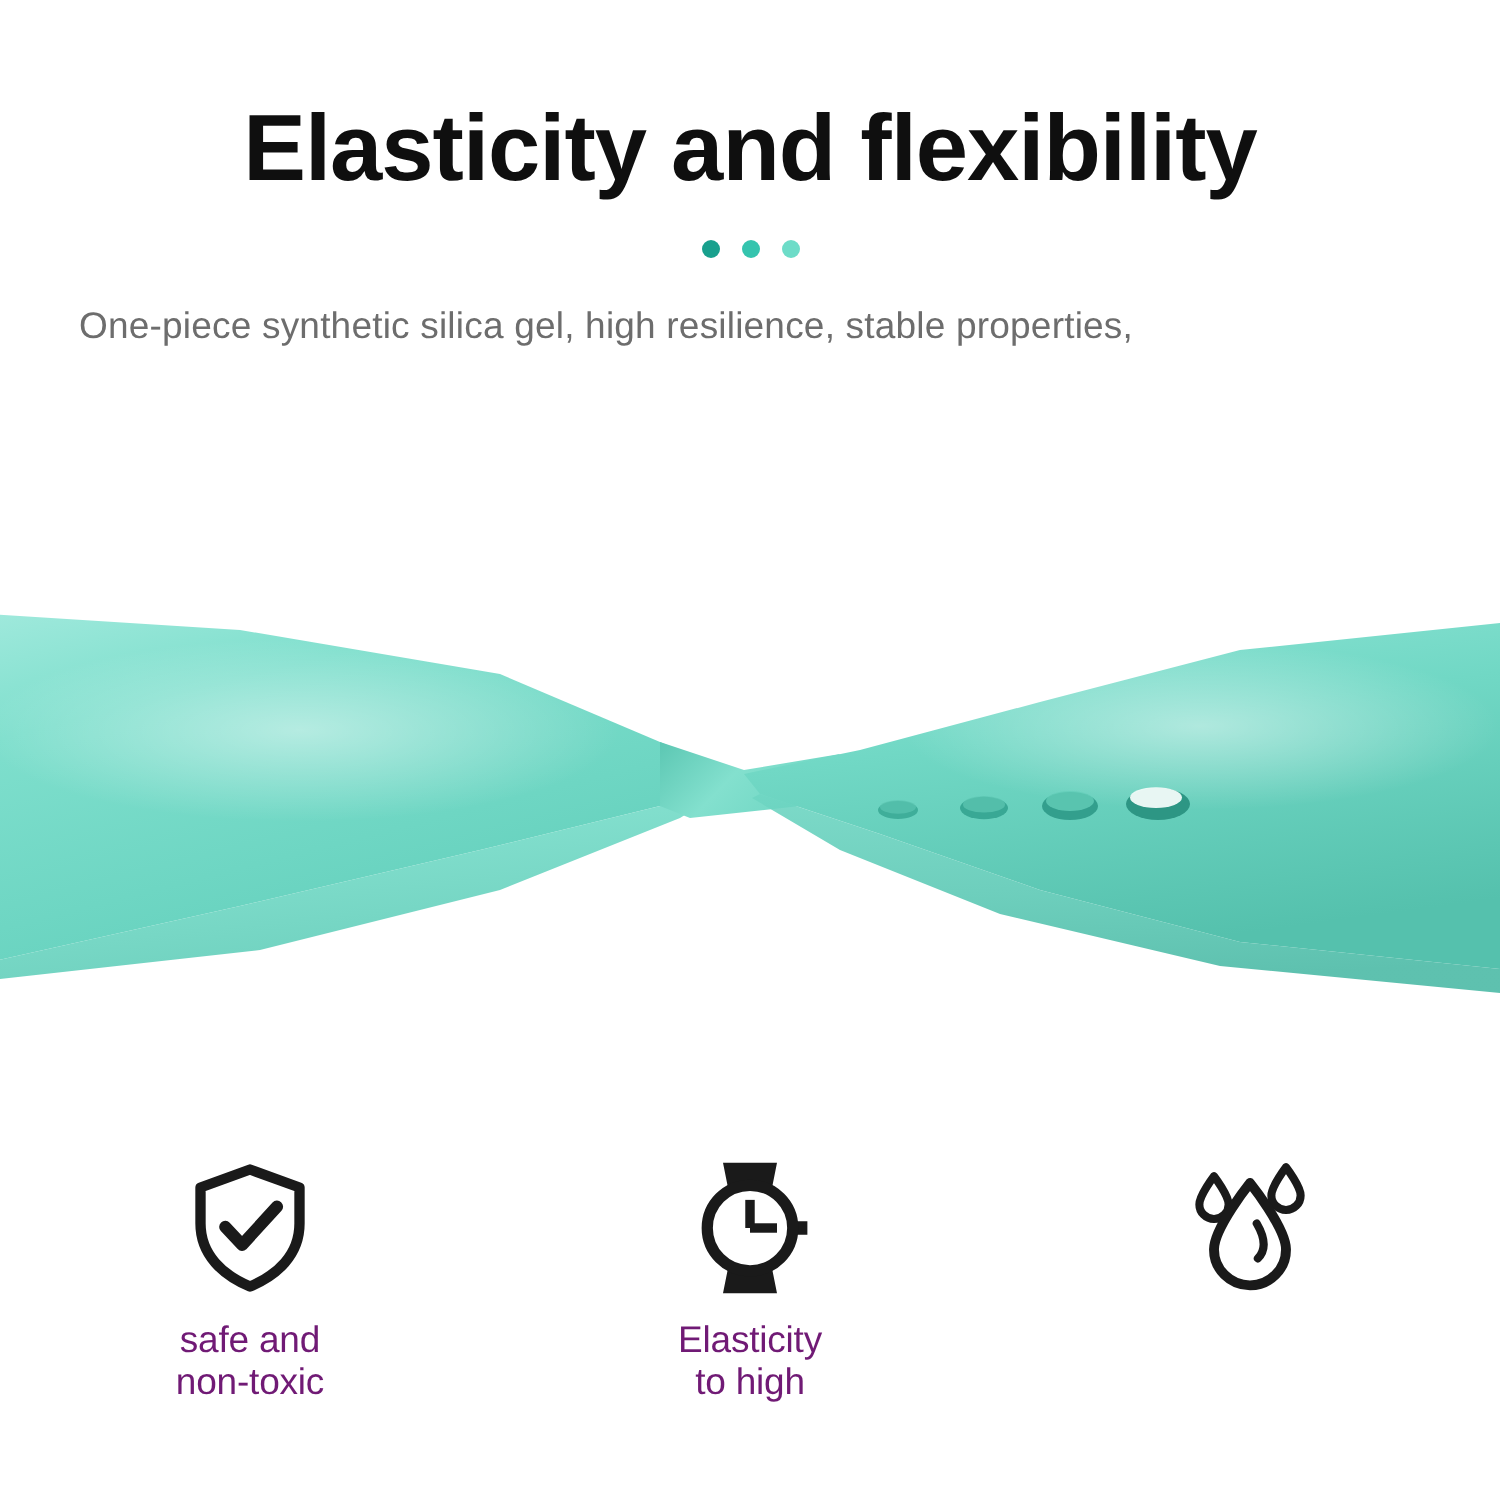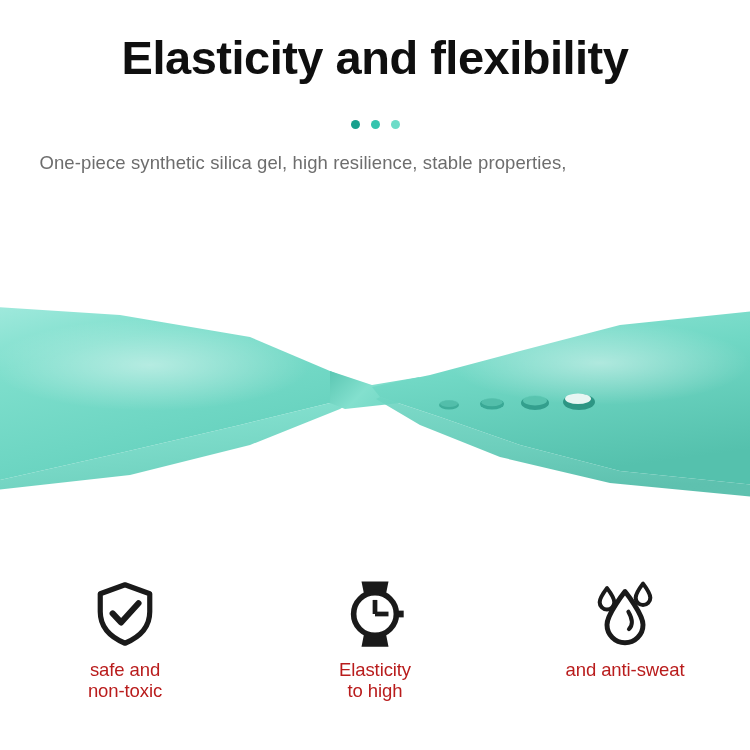--- a/index.html
+++ b/index.html
@@ -15,21 +15,21 @@
     width: 750px;
     height: 750px;
     background: #ffffff;
     overflow: hidden;
   }
 
   
   .headline {
     position: absolute;
     left: 0;
-    top: 32px;
+    top: 48px;
     width: 750px;
     text-align: center;
     font-size: 47px;
     font-weight: 700;
     letter-spacing: -0.5px;
     color: #0f0f0f;
     line-height: 1.1;
   }
 
   .dot-row {
@@ -91,21 +91,21 @@
   .feature-icon {
     height: 72px;
     display: flex;
     align-items: center;
     justify-content: center;
   }
   .feature-icon svg { display: block; }
   .feature-caption {
     margin-top: 9px;
     text-align: center;
-    color: #b91c1c;
+    color: #701a75;
     font-size: 18.5px;
     line-height: 21px;
     letter-spacing: -0.1px;
   }
   .feature-caption .line { display: block; }
 </style>
 </head>
 <body>
 
 <div id="page">
@@ -235,18 +235,17 @@
           <path d="M16 9 C16 9 9.5 17.5 9.5 21.5 A6.5 6.5 0 0 0 22.5 21.5 C22.5 17.5 16 9 16 9 Z" stroke-width="3.6"></path>
 
           <path d="M48 5 C48 5 41.5 13.5 41.5 17.5 A6.5 6.5 0 0 0 54.5 17.5 C54.5 13.5 48 5 48 5 Z" stroke-width="3.6"></path>
 
           <path d="M32 12 C32 12 16 32 16 41.5 A16 16 0 0 0 48 41.5 C48 32 32 12 32 12 Z" stroke-width="4.4"></path>
 
           <path d="M35 30 C38.5 36 39.5 41.5 35.5 45.5" stroke-width="3.6"></path>
         </svg>
       </div>
       <div class="feature-caption">
-        <span class="line">and anti-sweat</span>
       </div>
     </div>
 
   </div>
 </div>
 
 </body></html>

